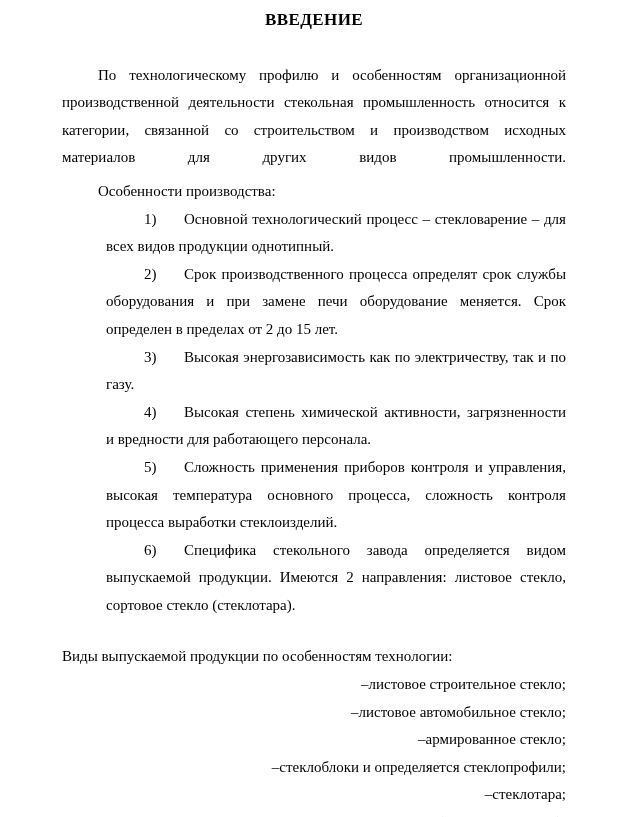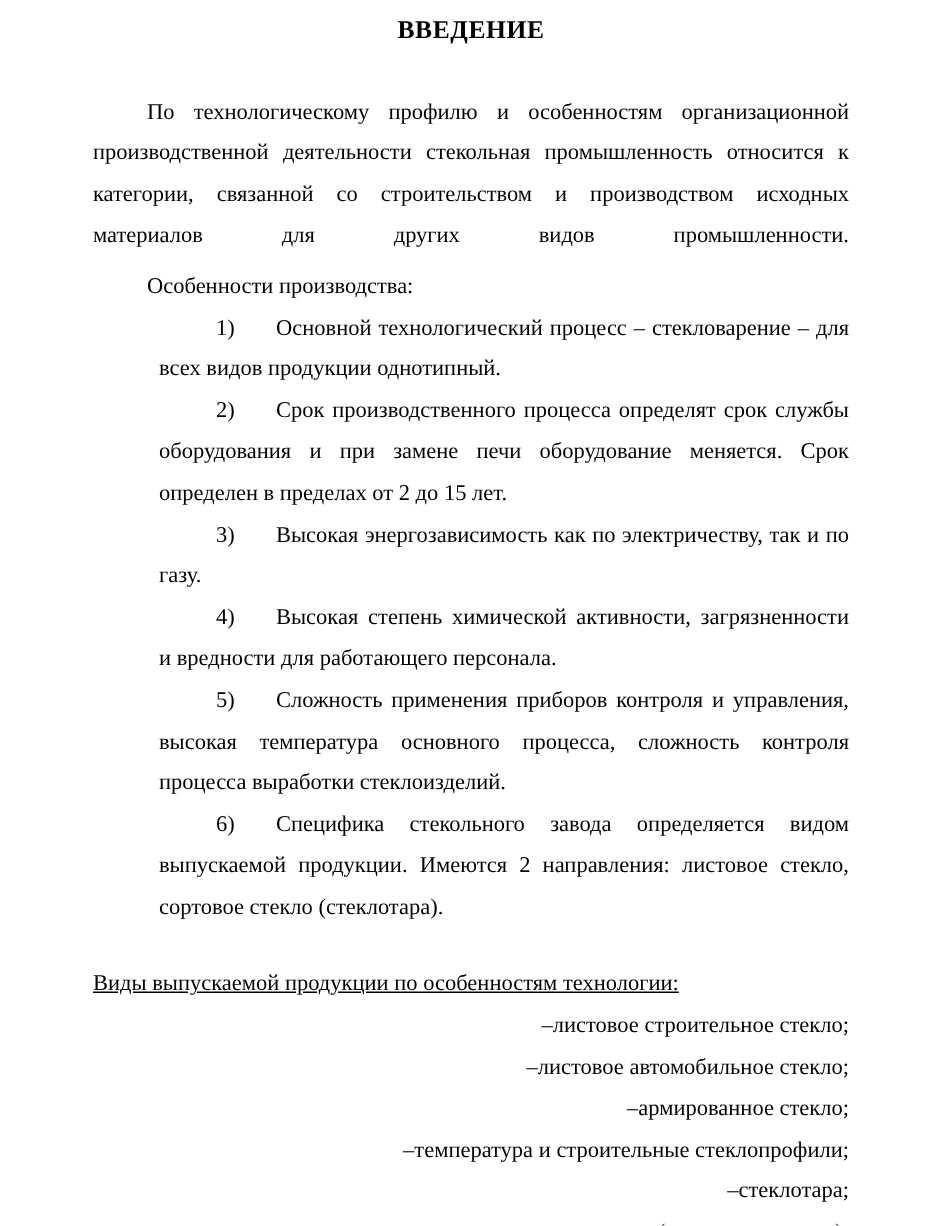--- a/index.html
+++ b/index.html
@@ -43,21 +43,20 @@
 
   .marker {
     display: inline-block;
     width: 40px;
     text-indent: 0;
   }
 
   .products-heading {
     margin-top: 24px;
     text-align: left;
-    text-decoration: underline;
   }
 
   .bullet {
     text-indent: 38px;
     text-align: right;
   }
 </style>
 </head>
 <body>
 
@@ -82,19 +81,19 @@
   <p class="para item"><span class="marker">6)</span><span>Специфика стекольного завода определяется видом выпускаемой продукции. Имеются 2 направления: листовое стекло, сортовое стекло (стеклотара).</span></p>
 
   <p class="para products-heading">Виды выпускаемой продукции по особенностям технологии:</p>
 
   <p class="para bullet"><span class="marker">–</span><span>листовое строительное стекло;</span></p>
 
   <p class="para bullet"><span class="marker">–</span><span>листовое автомобильное стекло;</span></p>
 
   <p class="para bullet"><span class="marker">–</span><span>армированное стекло;</span></p>
 
-  <p class="para bullet"><span class="marker">–</span><span>температура и строительные стеклопрофили;</span></p>
+  <p class="para bullet"><span class="marker">–</span><span>стеклоблоки и определяется стеклопрофили;</span></p>
 
   <p class="para bullet"><span class="marker">–</span><span>стеклотара;</span></p>
 
   <p class="para bullet"><span class="marker">–</span><span>стеклопосуда (сортовые изделия);</span></p>
 
 </div>
 
 </body></html>

